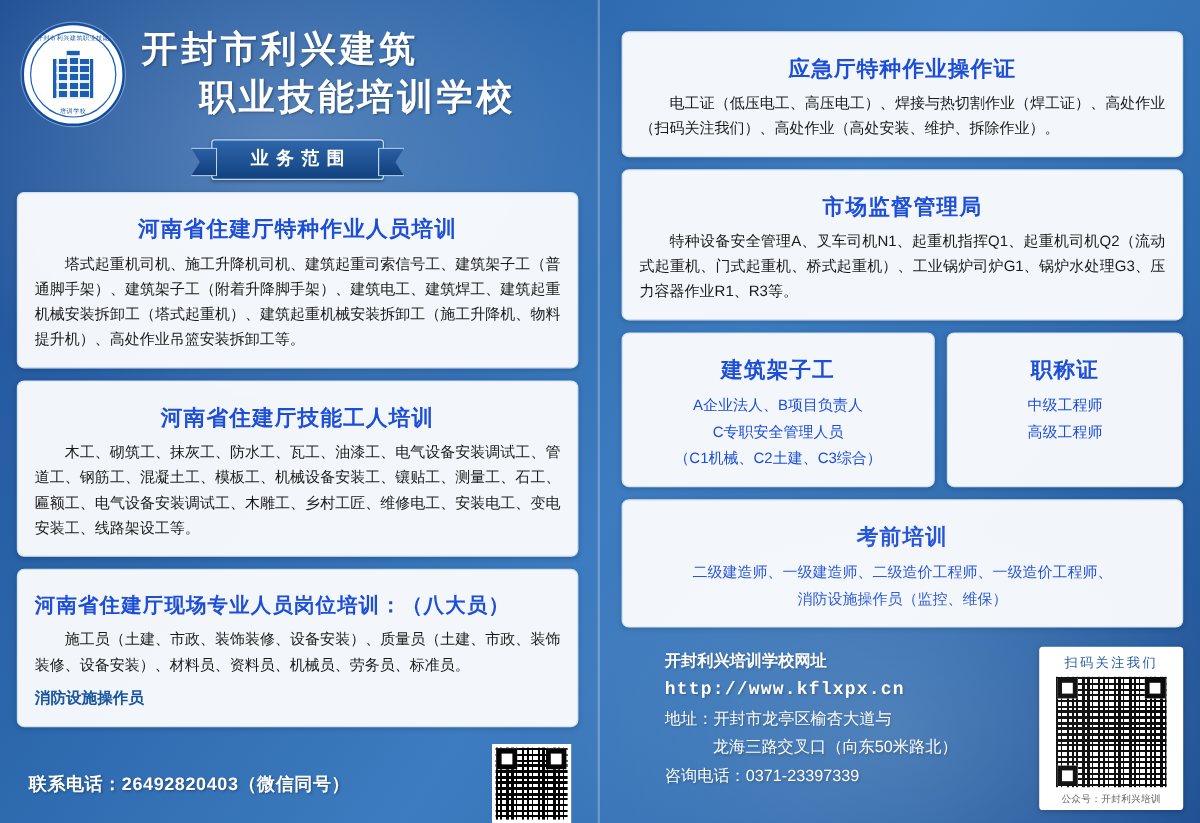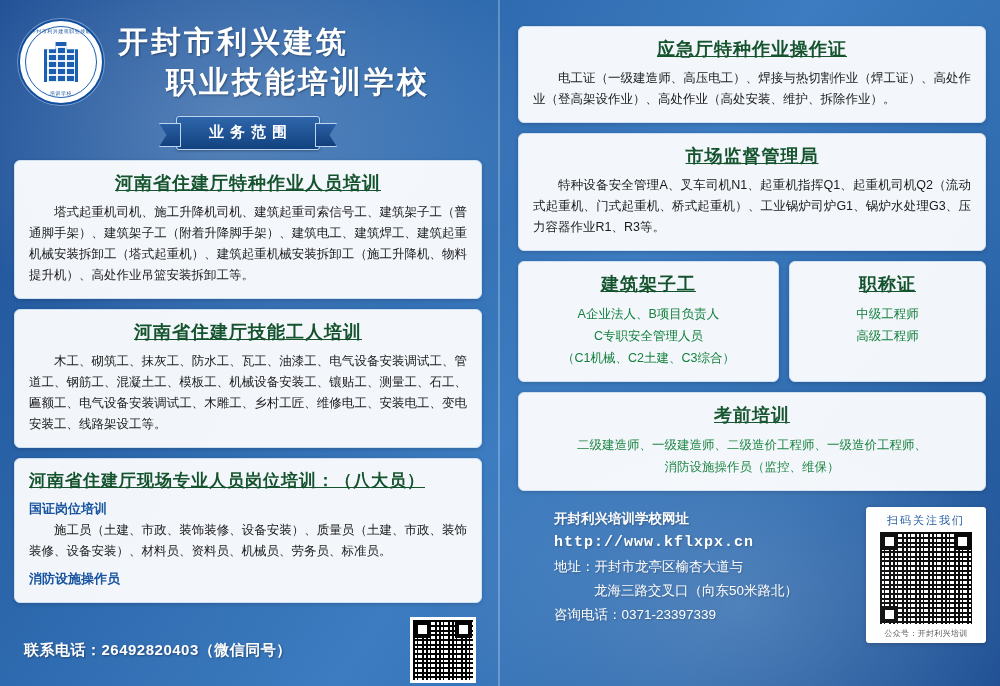--- a/index.html
+++ b/index.html
@@ -147,27 +147,26 @@
   
   .card {
     background: rgba(255,255,255,0.94);
     border: 1px solid #cfe0f2;
     border-radius: 6px;
     padding: 10px 14px 12px 14px;
     margin-bottom: 10px;
     box-shadow: 0 1px 4px rgba(0,0,0,0.18);
   }
   .card h2 {
-    margin: 0 0 7px 0;
+    margin: 8px 0 7px 0;
     text-align: center;
     font-size: 18px;
     font-weight: bold;
-    color: #14532d;
+    color: #1d4ed8;
     letter-spacing: 1px;
-    text-decoration: underline;
   }
   .card p {
     margin: 0;
     font-size: 12.5px;
     line-height: 21px;
     color: #1a1a1a;
     text-align: justify;
     text-indent: 2em;
   }
   .sub-title {
@@ -187,21 +186,21 @@
     gap: 10px;
     margin-bottom: 10px;
   }
   .two-col .card { margin-bottom: 0; }
   .card-sanlei { flex: 1 1 58%; }
   .card-zhicheng { flex: 1 1 42%; }
   .center-lines {
     margin: 0;
     font-size: 12.5px;
     line-height: 22px;
-    color: #15803d;
+    color: #1d4ed8;
     text-align: center;
   }
 
   
   .footer-left {
     display: flex;
     align-items: center;
     justify-content: space-between;
     margin-top: 14px;
     padding: 0 6px 0 10px;
@@ -329,39 +328,38 @@
       <p>塔式起重机司机、施工升降机司机、建筑起重司索信号工、建筑架子工（普通脚手架）、建筑架子工（附着升降脚手架）、建筑电工、建筑焊工、建筑起重机械安装拆卸工（塔式起重机）、建筑起重机械安装拆卸工（施工升降机、物料提升机）、高处作业吊篮安装拆卸工等。</p>
     </div>
 
     <div class="card">
       <h2>河南省住建厅技能工人培训</h2>
       <p>木工、砌筑工、抹灰工、防水工、瓦工、油漆工、电气设备安装调试工、管道工、钢筋工、混凝土工、模板工、机械设备安装工、镶贴工、测量工、石工、匾额工、电气设备安装调试工、木雕工、乡村工匠、维修电工、安装电工、变电安装工、线路架设工等。</p>
     </div>
 
     <div class="card">
       <h2 class="left-head">河南省住建厅现场专业人员岗位培训：（八大员）</h2>
-      <div class="sub-title">国证岗位培训</div>
       <p>施工员（土建、市政、装饰装修、设备安装）、质量员（土建、市政、装饰装修、设备安装）、材料员、资料员、机械员、劳务员、标准员。</p>
       <div class="sub-title">消防设施操作员</div>
     </div>
 
     <div class="footer-left">
       <div class="phone">联系电话：26492820403（微信同号）</div>
       <div class="qr">
         <div class="qr-inner"></div>
       </div>
     </div>
 
   </div>
 
   <div class="col col-right">
 
     <div class="card" style="margin-top:16px;">
       <h2>应急厅特种作业操作证</h2>
-      <p>电工证（一级建造师、高压电工）、焊接与热切割作业（焊工证）、高处作业（登高架设作业）、高处作业（高处安装、维护、拆除作业）。</p>
+      <p>电工证（低压电工、高压电工）、焊接与热切割作业（焊工证）、高处作业（扫码关注我们）、高处作业（高处安装、维护、拆除作业）。</p>
     </div>
 
     <div class="card">
       <h2>市场监督管理局</h2>
       <p>特种设备安全管理A、叉车司机N1、起重机指挥Q1、起重机司机Q2（流动式起重机、门式起重机、桥式起重机）、工业锅炉司炉G1、锅炉水处理G3、压力容器作业R1、R3等。</p>
     </div>
 
     <div class="two-col">
       <div class="card card-sanlei">
         <h2>建筑架子工</h2>

